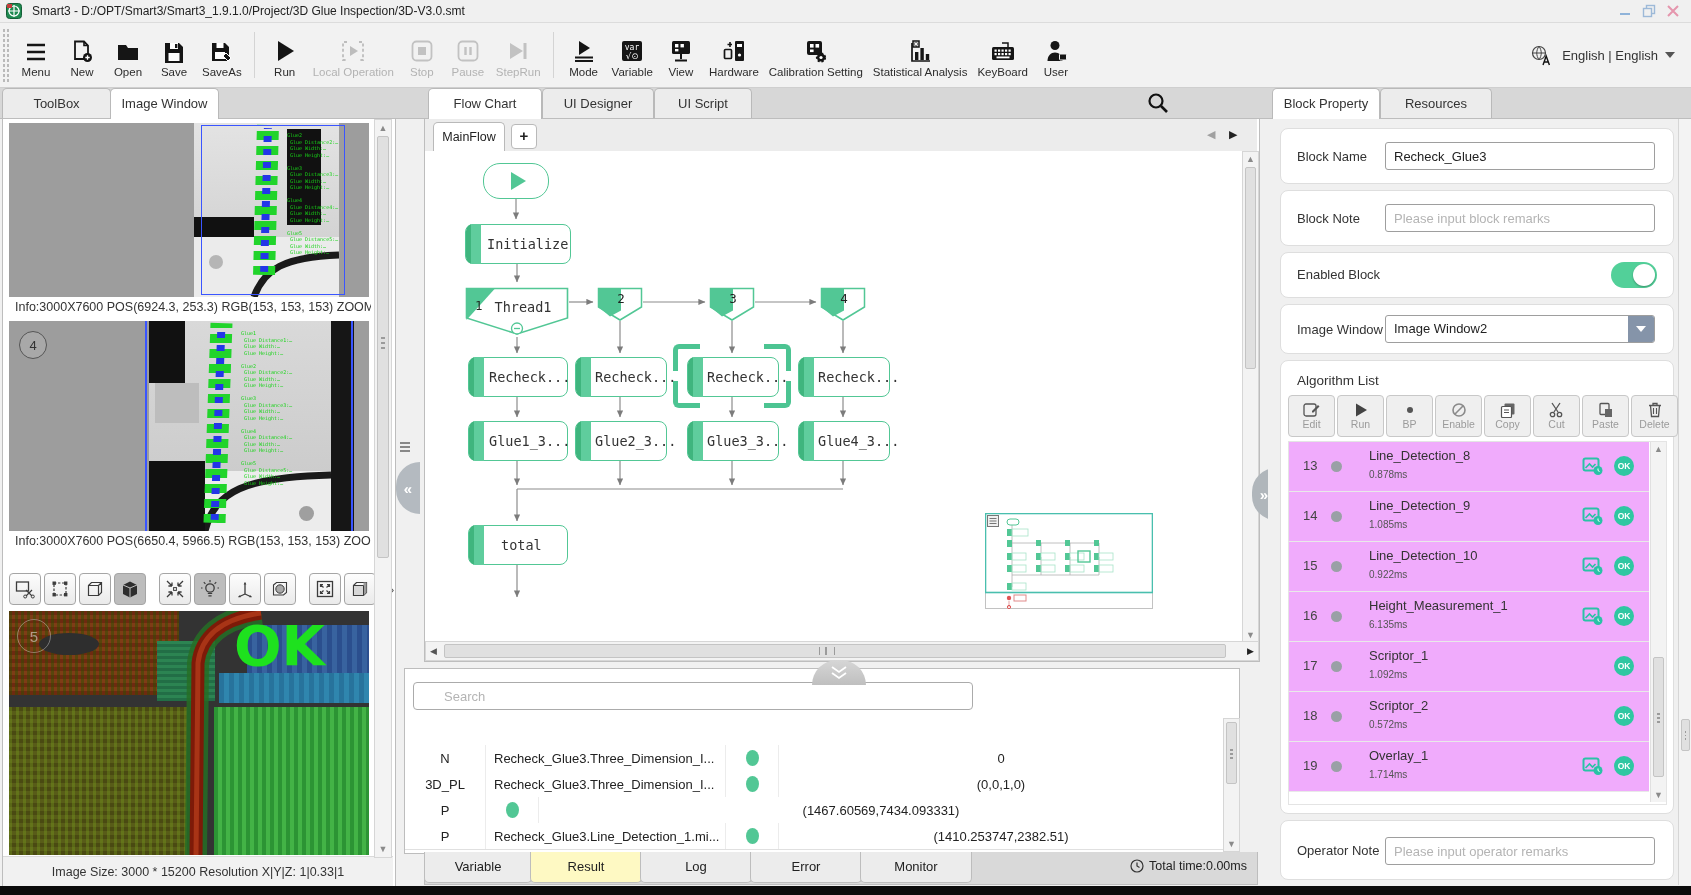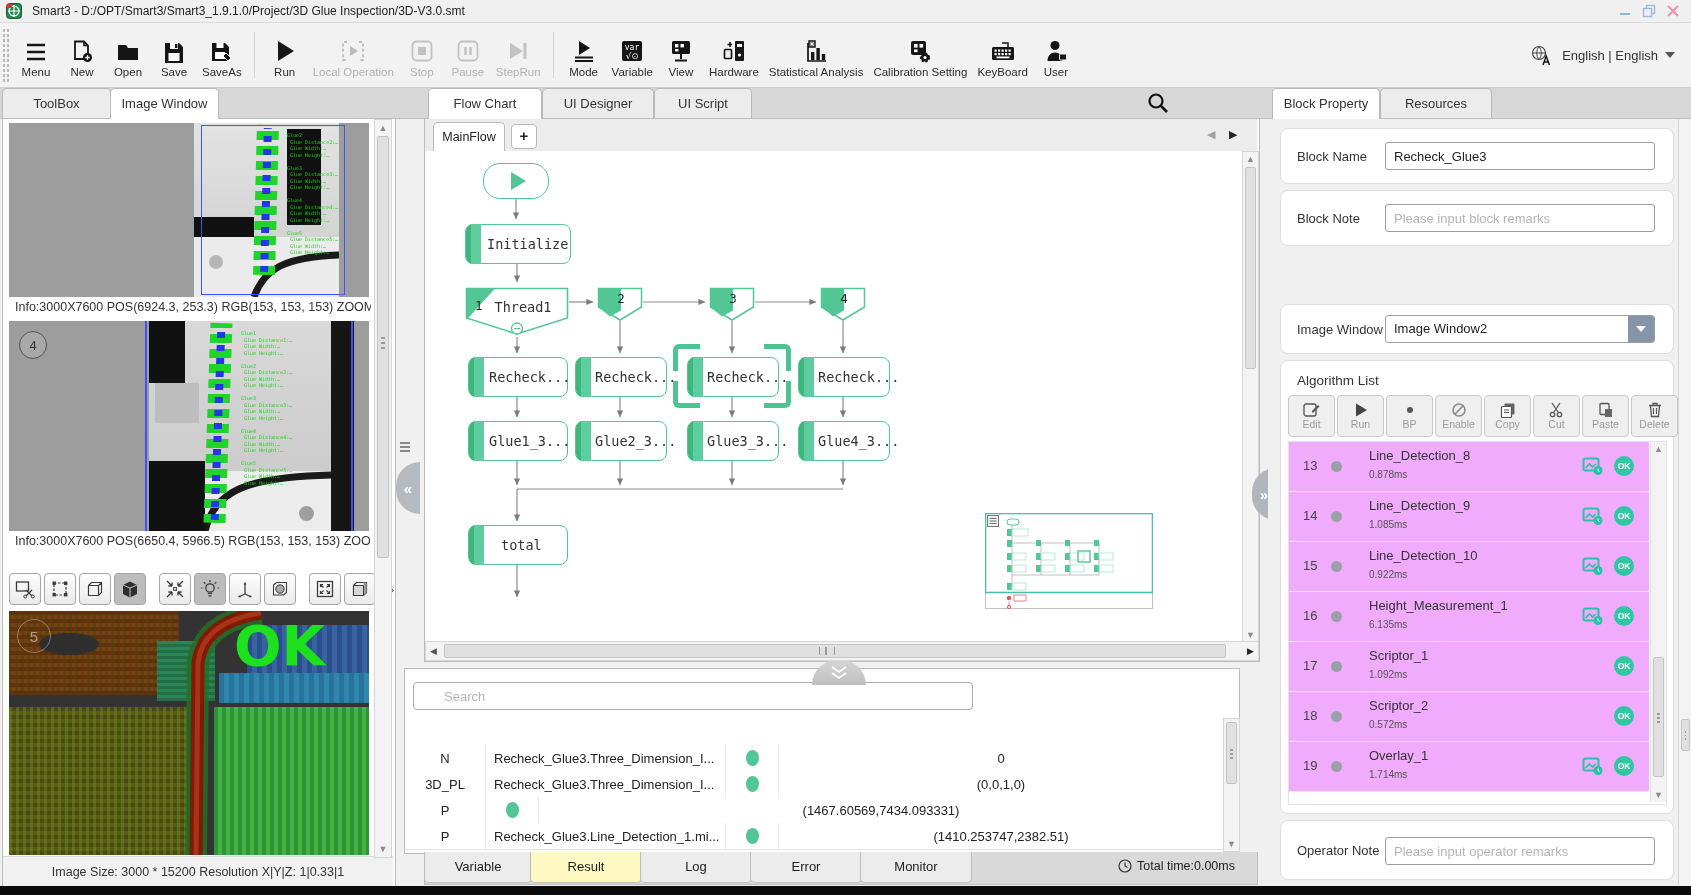--- a/index.html
+++ b/index.html
@@ -245,42 +245,42 @@
             <circle cx="17.5" cy="16" r="1.6" fill="#fff"></circle>
             <path d="M8 3v5M5.5 5.5H10" stroke="#151515" stroke-width="1.6"></path>
             <rect x="2.5" y="10.5" width="7" height="9" rx="1" fill="none" stroke="#151515" stroke-width="1.7"></rect>
           </svg>
         </span>
         <span class="lb">Hardware</span>
       </div>
     <div class="tbi">
         <span class="ic">
           <svg width="24" height="24">
+            <rect x="3" y="2" width="15" height="14" rx="2" fill="#151515"></rect>
+            <rect x="6" y="5" width="3.6" height="3.6" fill="#fff"></rect>
+            <rect x="11.5" y="5" width="3.6" height="3.6" fill="#fff"></rect>
+            <rect x="6" y="10.5" width="3.6" height="2.6" fill="#fff"></rect>
+            <circle cx="17" cy="18.5" r="4" fill="#151515" stroke="#151515" stroke-width="2.2" stroke-dasharray="2 1.7"></circle>
+            <circle cx="17" cy="18.5" r="1.6" fill="#fff"></circle>
+          </svg>
+        </span>
+        <span class="lb">Calibration Setting</span>
+      </div>
+    <div class="tbi">
+        <span class="ic">
+          <svg width="24" height="24">
             <rect x="5" y="2" width="6" height="6" fill="none" stroke="#151515" stroke-width="1.5"></rect>
             <text x="8" y="7" font-size="5.5" text-anchor="middle" fill="#151515">Q</text>
             <path d="M4 4v18h18" stroke="#151515" stroke-width="1.7" fill="none"></path>
             <rect x="7" y="13" width="3.4" height="8" fill="#151515"></rect>
             <rect x="12.4" y="9" width="3.4" height="12" fill="#151515"></rect>
             <rect x="17.8" y="15" width="3.4" height="6" fill="#151515"></rect>
           </svg>
         </span>
         <span class="lb">Statistical Analysis</span>
-      </div>
-    <div class="tbi">
-        <span class="ic">
-          <svg width="24" height="24">
-            <rect x="3" y="2" width="15" height="14" rx="2" fill="#151515"></rect>
-            <rect x="6" y="5" width="3.6" height="3.6" fill="#fff"></rect>
-            <rect x="11.5" y="5" width="3.6" height="3.6" fill="#fff"></rect>
-            <rect x="6" y="10.5" width="3.6" height="2.6" fill="#fff"></rect>
-            <circle cx="17" cy="18.5" r="4" fill="#151515" stroke="#151515" stroke-width="2.2" stroke-dasharray="2 1.7"></circle>
-            <circle cx="17" cy="18.5" r="1.6" fill="#fff"></circle>
-          </svg>
-        </span>
-        <span class="lb">Calibration Setting</span>
       </div>
     <div class="tbi">
         <span class="ic">
           <svg width="26" height="24">
             <path d="M18 8V4h-6" stroke="#151515" stroke-width="1.5" fill="none"></path>
             <rect x="2" y="8" width="22" height="13" rx="1.5" fill="#151515"></rect>
             <g fill="#fff">
               <rect x="4.5" y="10.5" width="2.2" height="2.2"></rect>
               <rect x="8" y="10.5" width="2.2" height="2.2"></rect>
               <rect x="11.5" y="10.5" width="2.2" height="2.2"></rect>
@@ -763,21 +763,21 @@
       <div class="sbth" style="left:2px;top:3px;width:9px;height:60px">
           <div class="gripmark" style="top:26px"></div>
           <div class="gripmark" style="top:30px"></div>
           <div class="gripmark" style="top:34px"></div>
         </div>
       <span class="arr" style="bottom:2px">▼</span>
     </div>
   </div>
 
   <div class="abs" style="left:424px;top:852px;width:834px;height:33px;background:#d9d9d9;border:1px solid #bdbdbd;border-top:none;box-sizing:border-box">
-    <span class="abs" style="right:22px;top:7px;display:flex;align-items:center;gap:5px;font-size:12.5px;color:#222">
+    <span class="abs" style="right:10px;top:7px;display:flex;align-items:center;gap:5px;font-size:12.5px;color:#222">
       <svg width="14" height="14">
           <circle cx="7" cy="7" r="6" fill="none" stroke="#333" stroke-width="1.2"></circle>
           <path d="M7 3.5V7l2.5 1.5" stroke="#333" stroke-width="1.2" fill="none"></path>
         </svg>
       <span>Total time:0.00ms</span>
     </span>
   </div>
   <div class="btab" style="left:424px;width:106px"><span>Variable</span></div>
   <div class="btab act" style="left:530px;width:110px"><span>Result</span></div>
   <div class="btab" style="left:640px;width:110px"><span>Log</span></div>
@@ -788,20 +788,26 @@
 
   <div class="abs" style="left:1268px;top:118px;width:423px;height:768px;background:#f0f0f0;border-top:1px solid #bdbdbd"></div>
 
   <div class="card" style="top:128px;height:54px">
     <span class="flabel" style="left:16px;top:20px">Block Name</span>
     <input class="inp" style="left: 104px; top: 13px; width: 270px;" value="Recheck_Glue3">
   </div>
   <div class="card" style="top:190px;height:54px">
     <span class="flabel" style="left:16px;top:20px">Block Note</span>
     <input class="inp" style="left: 104px; top: 13px; width: 270px;" placeholder="Please input block remarks">
+  </div>
+  <div class="card" style="top:252px;height:44px">
+    <span class="flabel" style="left:16px;top:14px">Enabled Block</span>
+    <span class="toggle" style="left:330px;top:9px">
+        <span class="knob"></span>
+      </span>
   </div>
   <div class="card" style="top:304px;height:48px">
     <span class="flabel" style="left:16px;top:17px">Image Window</span>
     <span class="abs" style="left:104px;top:10px;width:270px;height:28px;border:1px solid #9e9e9e;border-radius:3px;background:#fff;box-sizing:border-box">
       <span class="abs" style="left:8px;top:5px;font-size:13px">Image Window2</span>
       <span class="abs" style="right:0;top:0;width:26px;height:26px;background:#8594a9;border-radius:0 2px 2px 0;display:flex;align-items:center;justify-content:center">
           <svg width="10" height="7">
             <path d="M0 0l5 6 5-6z" fill="#fff"></path>
           </svg>
         </span>

